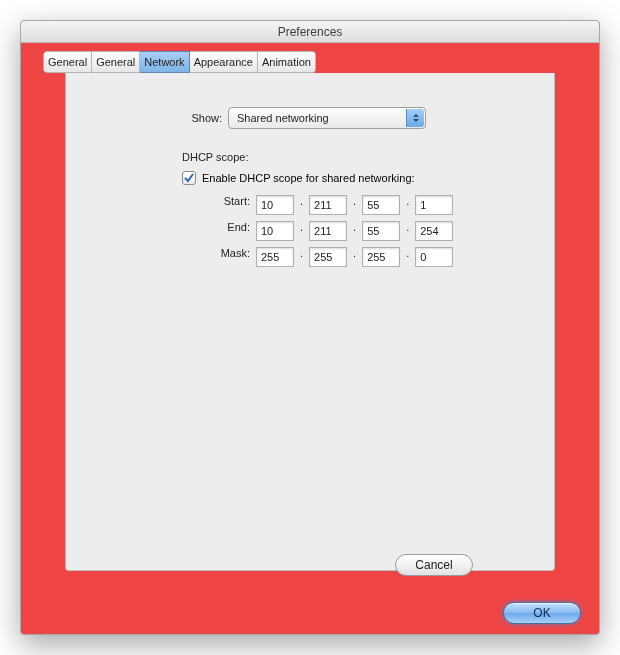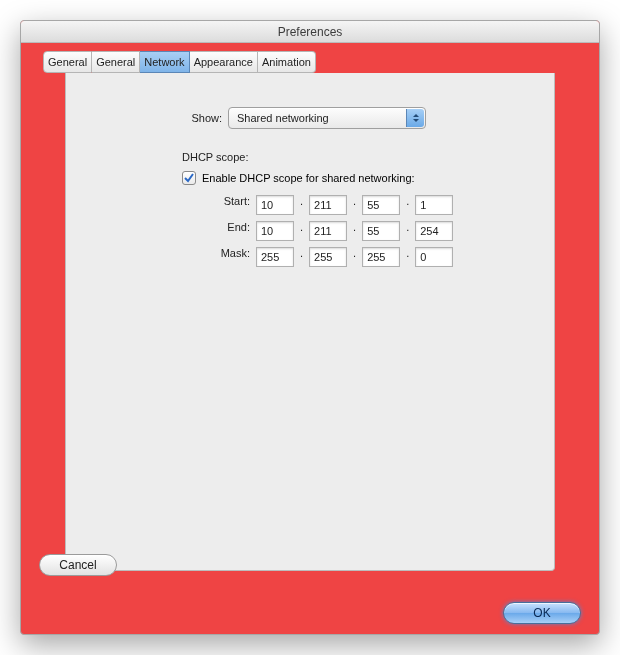--- a/index.html
+++ b/index.html
@@ -120,21 +120,21 @@
   .pf-col.c3{flex:1;border-right:none;}
   .pf-btns{display:flex;align-items:center;margin-top:6px;gap:0;}
   .sqbtn{
     width:22px;height:22px;border:1px solid #a8a8a8;background:linear-gradient(#fdfdfd,#e2e2e2);
     text-align:center;line-height:19px;font-size:13px;color:#333;
   }
   .sqbtn + .sqbtn{border-left:none;}
   .sqbtn.more{margin-left:auto;width:26px;font-weight:bold;letter-spacing:1px;}
   .foot{
     position:absolute;left:0;right:0;bottom:10px;
-    display:flex;justify-content:space-between;gap:14px;padding:0 18px;
+    display:flex;justify-content:flex-end;gap:30px;padding:0 18px;
   }
   .btn{
     min-width:78px;height:22px;border:1px solid #9b9b9b;border-radius:11px;
     background:linear-gradient(#ffffff,#e2e2e2);
     text-align:center;line-height:20px;font-size:12px;color:#222;
     box-shadow: 0 1px 0 rgba(255,255,255,.8) inset;
   }
   .btn.default{
     background:linear-gradient(#c8e3ff,#86b8f0 50%,#6aa9ea 51%,#a9d0f7);
     border-color:#476f9b;color:#0a2a55;

